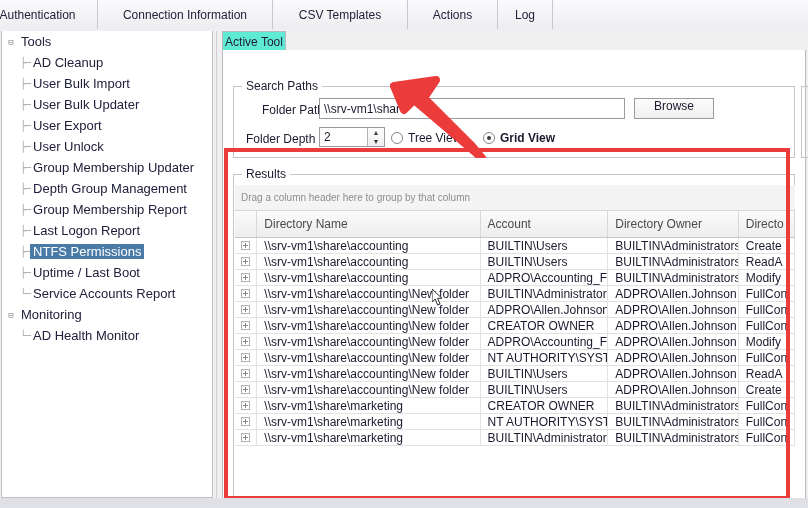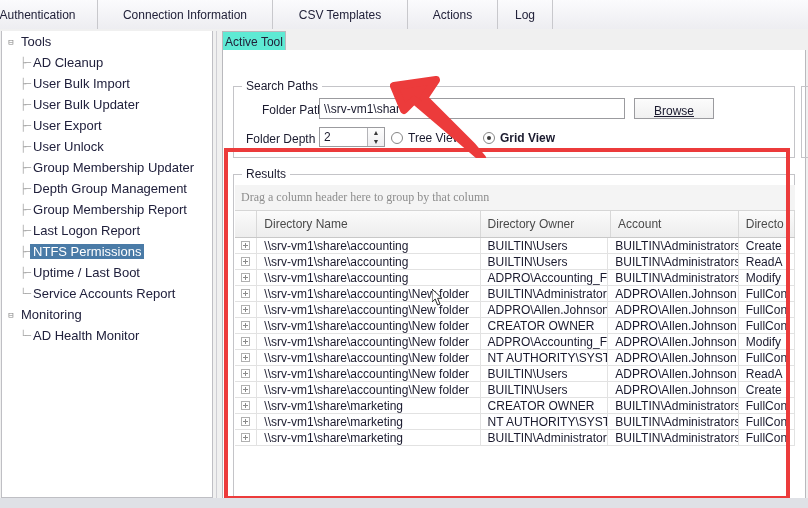--- a/index.html
+++ b/index.html
@@ -93,21 +93,21 @@
 
   .fieldlabel { position: absolute; font-size: 12px; color: #1a1a2e; white-space: nowrap; }
   .textinput {
     position: absolute; background: #ffffff; border: 1px solid #9b9b9f;
     font-size: 12px; color: #1a1a2e; padding: 2px 4px;
     display: flex; align-items: center;
   }
   .btn {
     position: absolute; background: linear-gradient(#fcfcfc, #f0f0f0);
     border: 1px solid #9b9b9f; font-size: 12px; color: #1a1a2e;
-    display: flex; align-items: flex-end; justify-content: center; text-decoration: underline;
+    display: flex; align-items: flex-start; justify-content: center;
   }
   .spinner { position: absolute; width: 66px; height: 20px; border: 1px solid #9b9b9f; background: #fff; }
   .spinner .val { position: absolute; left: 4px; top: 2px; font-size: 12px; color: #1a1a2e; }
   .spinner .arrows {
     position: absolute; right: 0; top: 0; width: 17px; height: 18px;
     border-left: 1px solid #b4b4b8; background: linear-gradient(#fdfdfd,#eeeef0);
     display: flex; flex-direction: column;
   }
   .spinner .arrows span { flex: 1; display: flex; align-items: center; justify-content: center;
     font-size: 7px; color: #3a3a3a; line-height: 1; }
@@ -127,21 +127,21 @@
 
   
   .resultsgb { left: 10px; top: 124px; width: 562px; height: 350px; }
   .gridhost {
     position: absolute; left: 1px; top: 10px; width: 560px; height: 339px;
     background: #ffffff; overflow: hidden;
   }
   .groupbar {
     height: 26px; background: #f4f4f4; border-bottom: 1px solid #d6d6d6;
     display: flex; align-items: center; padding-left: 6px;
-    font-size: 12px; color: #8d8d8d; font-family: Liberation Serif, serif;
+    font-size: 10px; color: #8d8d8d;
   }
   .hdrrow { display: flex; height: 27px; background: linear-gradient(#fbfbfb,#ededed);
             border-bottom: 1px solid #c8c8c8; }
   .hcell { display: flex; align-items: center; padding-left: 7px; font-size: 12px; color: #4a4a4a;
            border-right: 1px solid #d8d8d8; overflow: hidden; white-space: nowrap; }
   .hcell.c0 { width: 24px; padding-left: 0; background: linear-gradient(#fbfbfb,#ededed); }
   .hcell.c1 { width: 240px; }
   .hcell.c2 { width: 137px; }
   .hcell.c3 { width: 140px; }
   .hcell.c4 { width: 60px; }
@@ -313,22 +313,22 @@
         <div class="gbtitle">Results</div>
 
         <div class="gridhost">
           <div class="groupbar">
             <span>Drag a column header here to group by that column</span>
           </div>
 
           <div class="hdrrow" id="gridheader">
               <div class="hcell c0"></div>
               <div class="hcell c1">Directory Name</div>
+              <div class="hcell c2">Account</div>
               <div class="hcell c3">Directory Owner</div>
-              <div class="hcell c2">Account</div>
               <div class="hcell c4">Directo</div>
             </div>
 
           <div id="gridbody">
               <div class="grow">
                 <div class="gcell c0">
                   <span class="plusbox"></span>
                 </div>
                 <div class="gcell c1">\\srv-vm1\share\accounting</div>
                 <div class="gcell c2">BUILTIN\Users</div>

